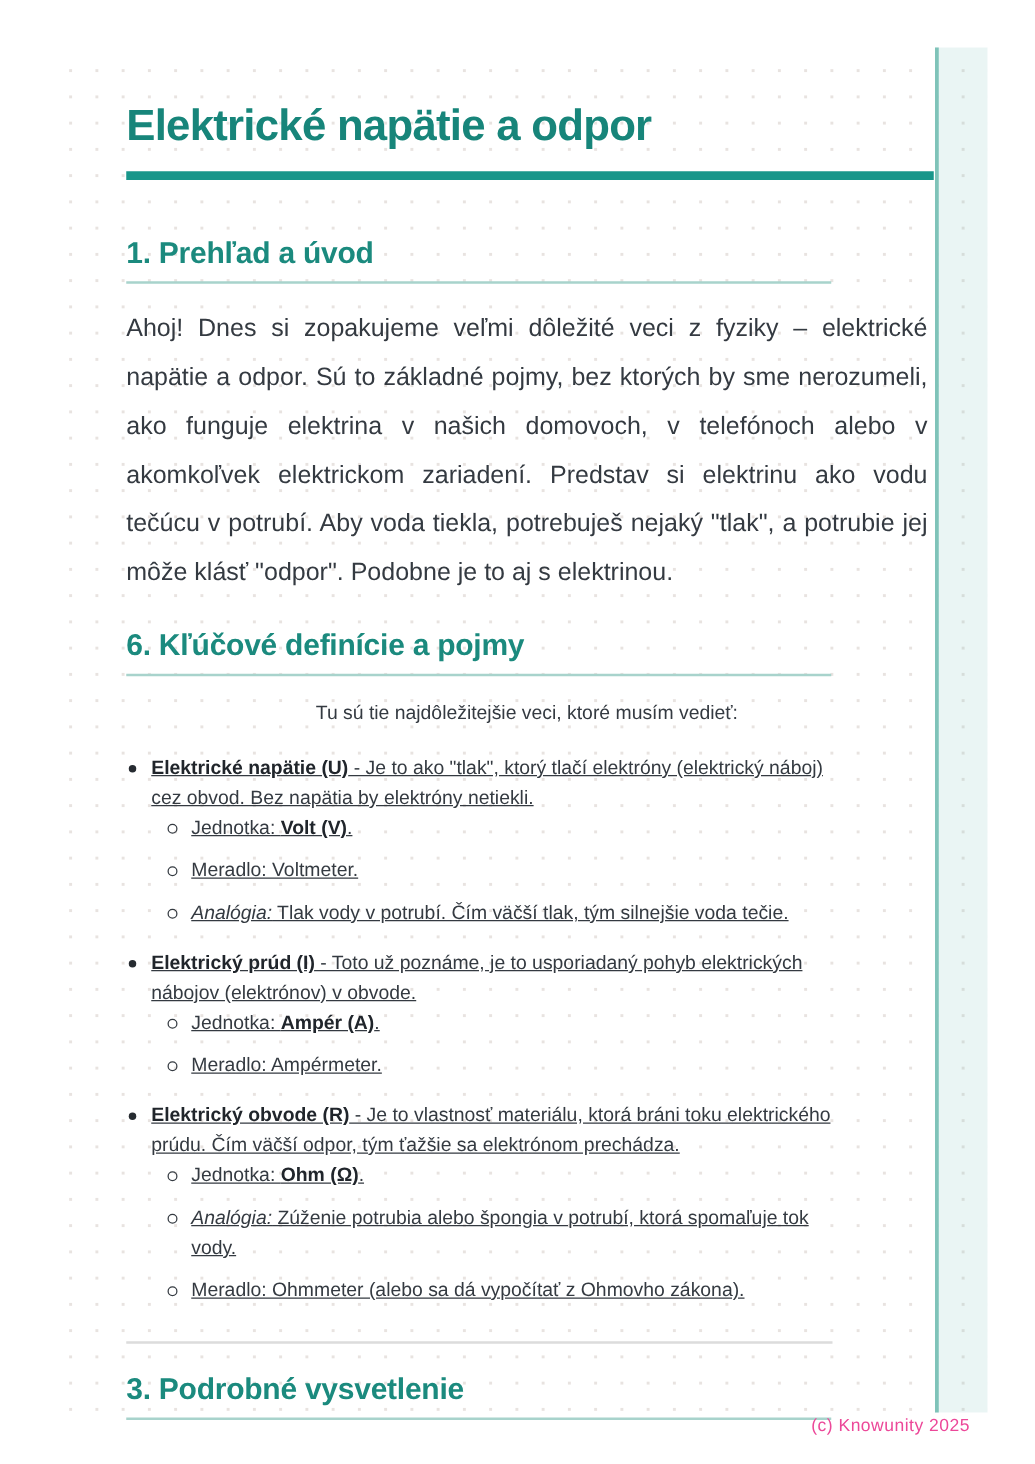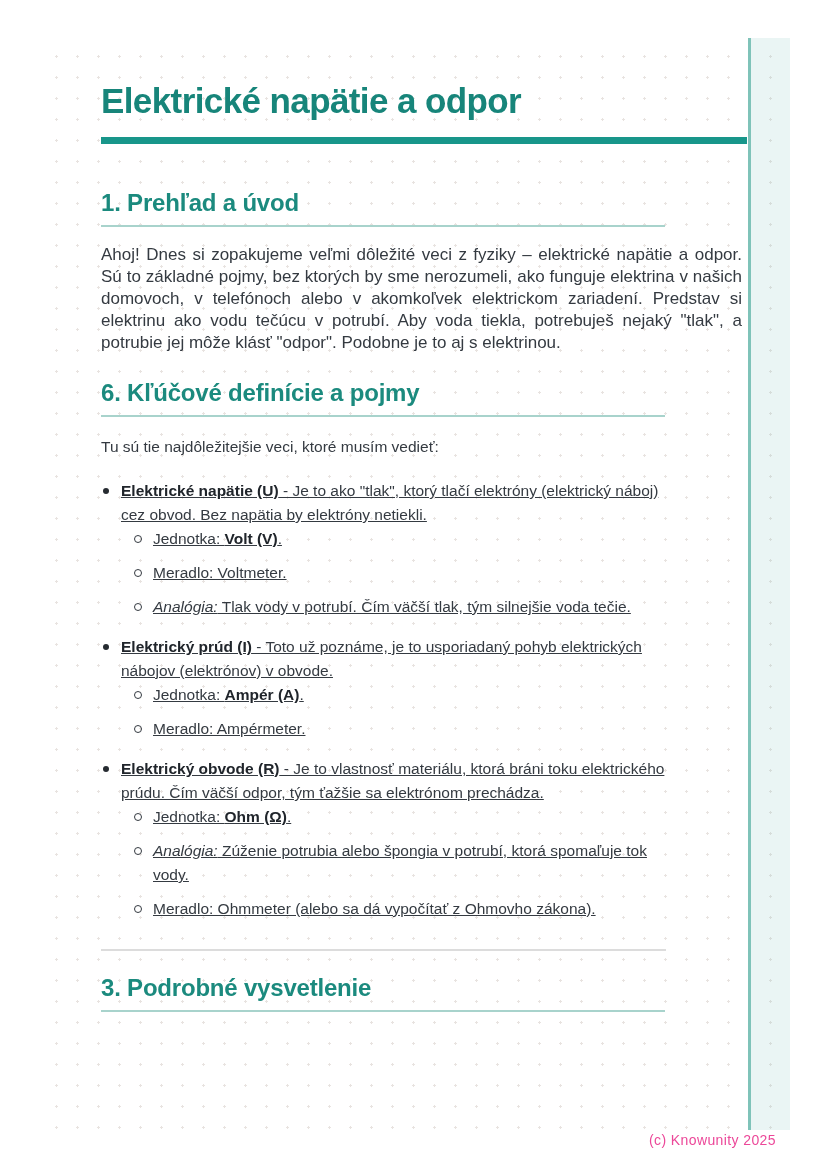--- a/index.html
+++ b/index.html
@@ -70,31 +70,31 @@
     width: 564px;
     height: 2px;
     background: #a8d3cc;
   }
   .sec1 h2 { margin-top: 44px; }
   .sec2 h2 { margin-top: 24px; }
   .sec3 h2 { margin-top: 22px; }
   p.para {
     margin: 17px 0 0 0;
     width: 641px;
-    font-size: 17px;
-    line-height: 22px;
+    font-size: 20px;
+    line-height: 39px;
     color: #343a41;
     text-align: justify;
   }
   p.intro {
     margin: 16px 0 0 0;
     font-size: 15.5px;
     line-height: 28px;
     color: #343a41;
-    text-align: left;
+    text-align: center;
   }
   ul.terms {
     list-style: none;
     margin: 18px 0 0 0;
     padding: 0;
   }
   li.term {
     position: relative;
     padding-left: 20px;
     max-width: 548px;

